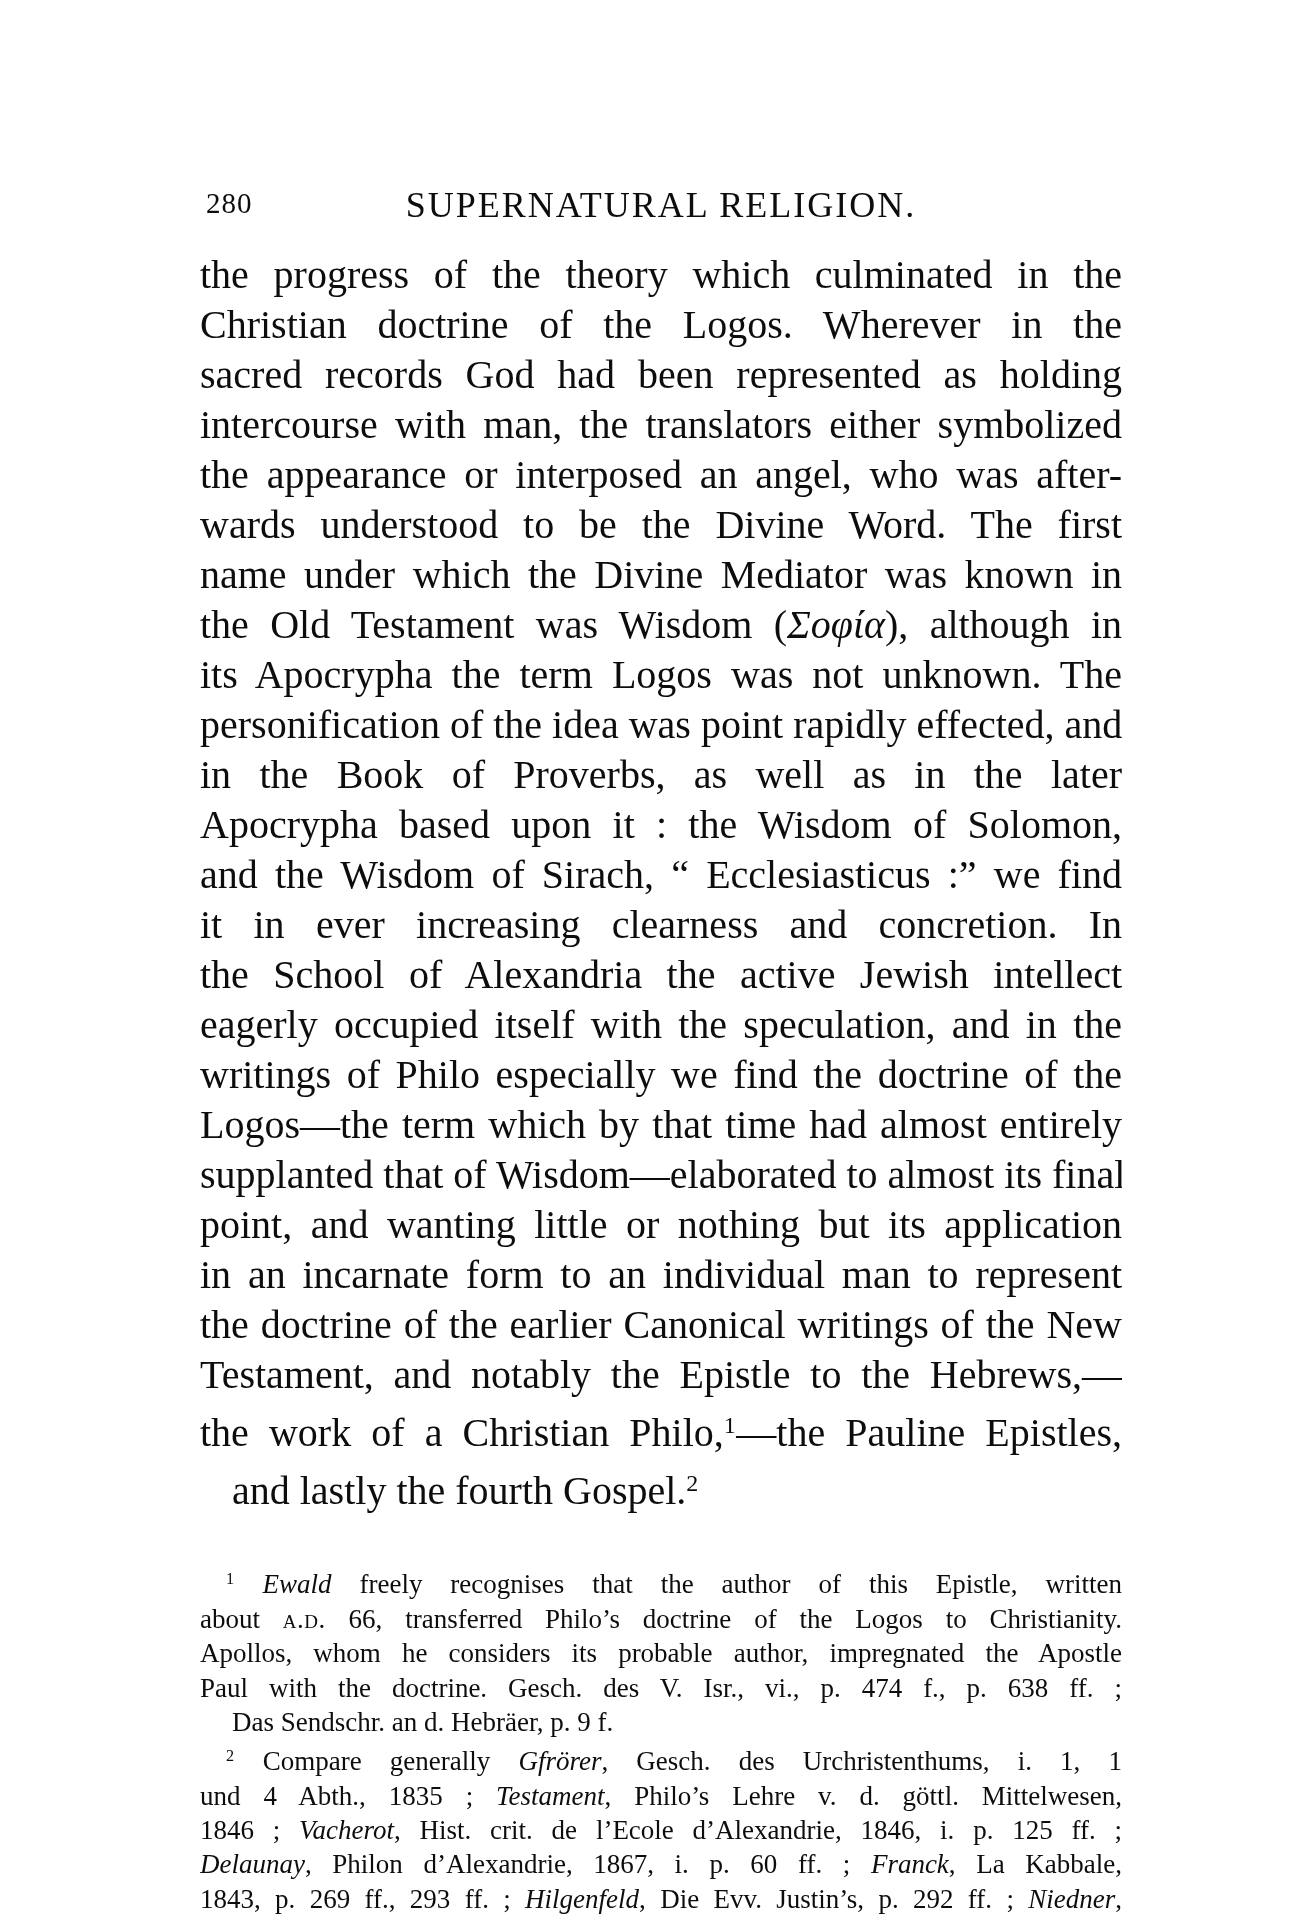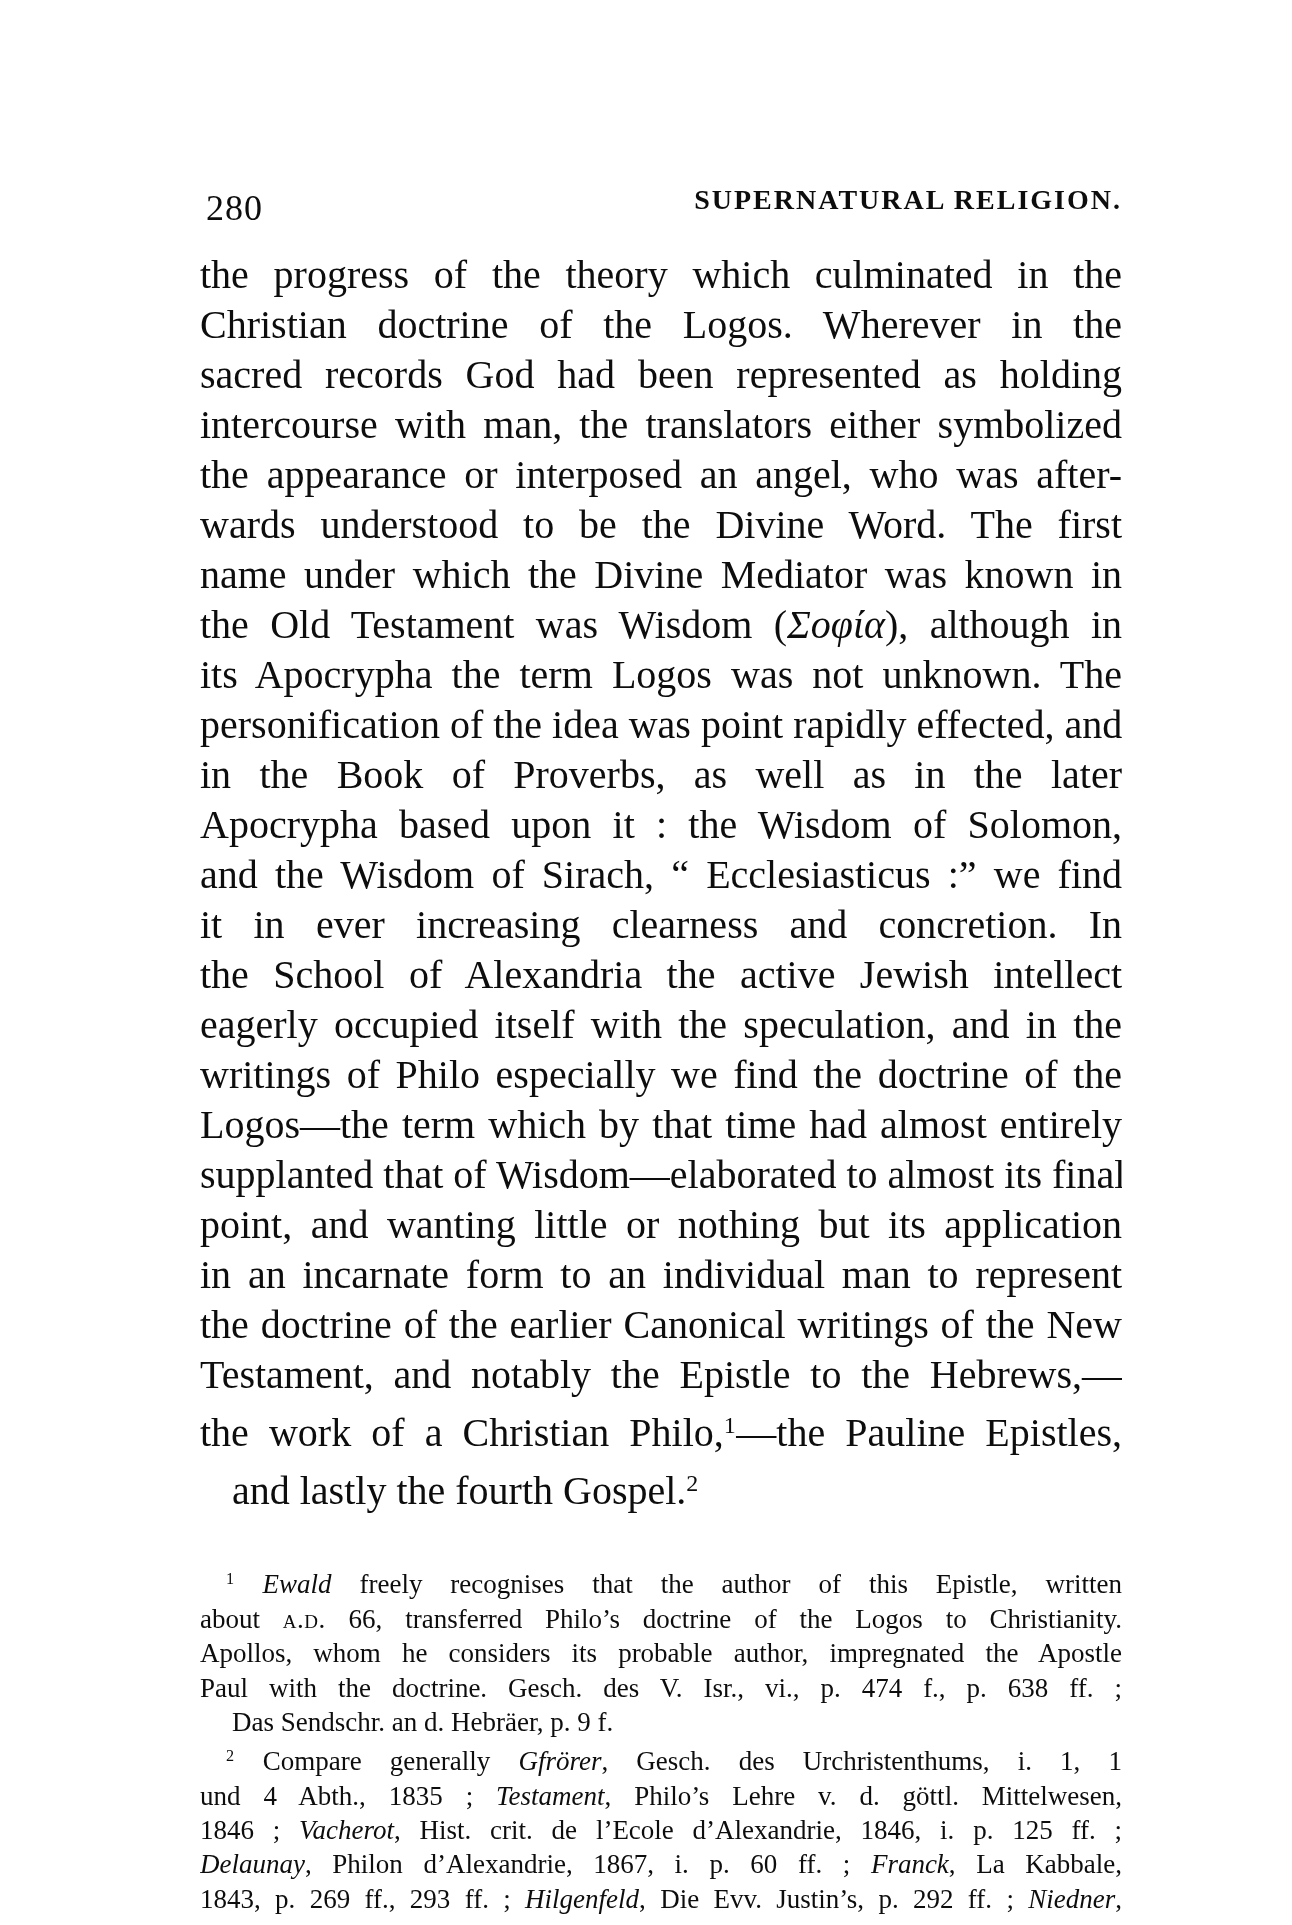--- a/index.html
+++ b/index.html
@@ -15,28 +15,28 @@
   .text-block {
     position: absolute;
     left: 200px;
     top: 184px;
     width: 922px;
   }
   .page-header { position: relative; height: 32px; }
   .page-number {
     position: absolute;
     left: 6px; top: 3px;
-    font-size: 36px;
+    font-size: 29px;
     letter-spacing: 1px;
   }
   .running-title {
-    text-align: right;
-    font-size: 28px;
+    text-align: center;
+    font-size: 36px;
     letter-spacing: 2px;
-    font-weight: bold;
+    font-weight: normal;
   }
   .body-text {
     margin-top: 34px;
     font-size: 40px;
     line-height: 50px;
   }
   .footnotes {
     margin-top: 46px;
     font-size: 27px;
     line-height: 34.4px;

